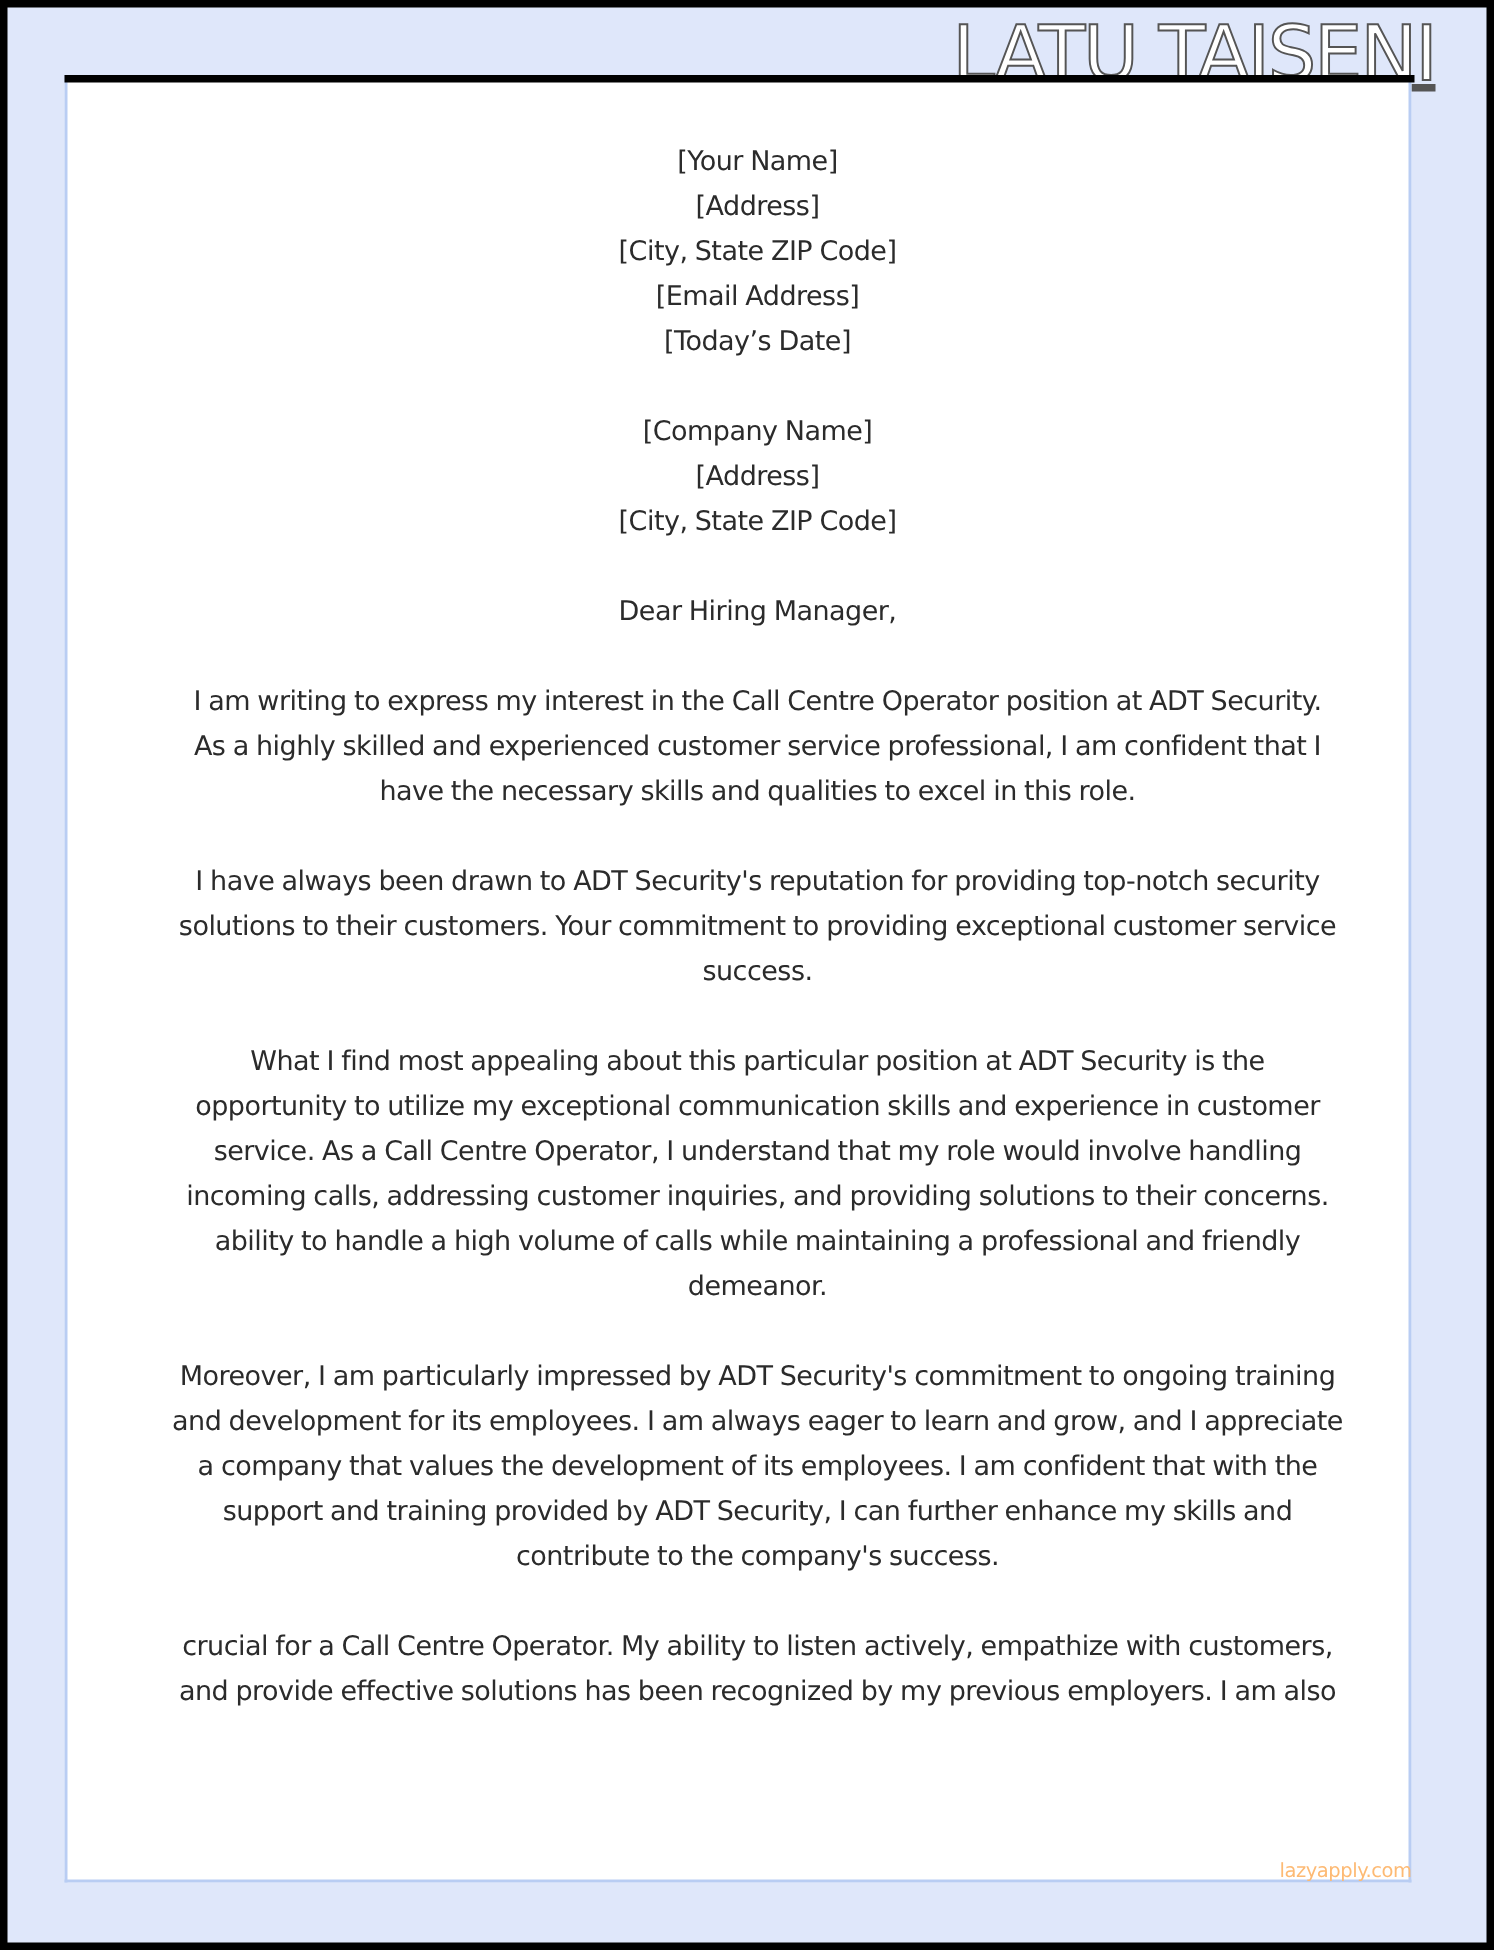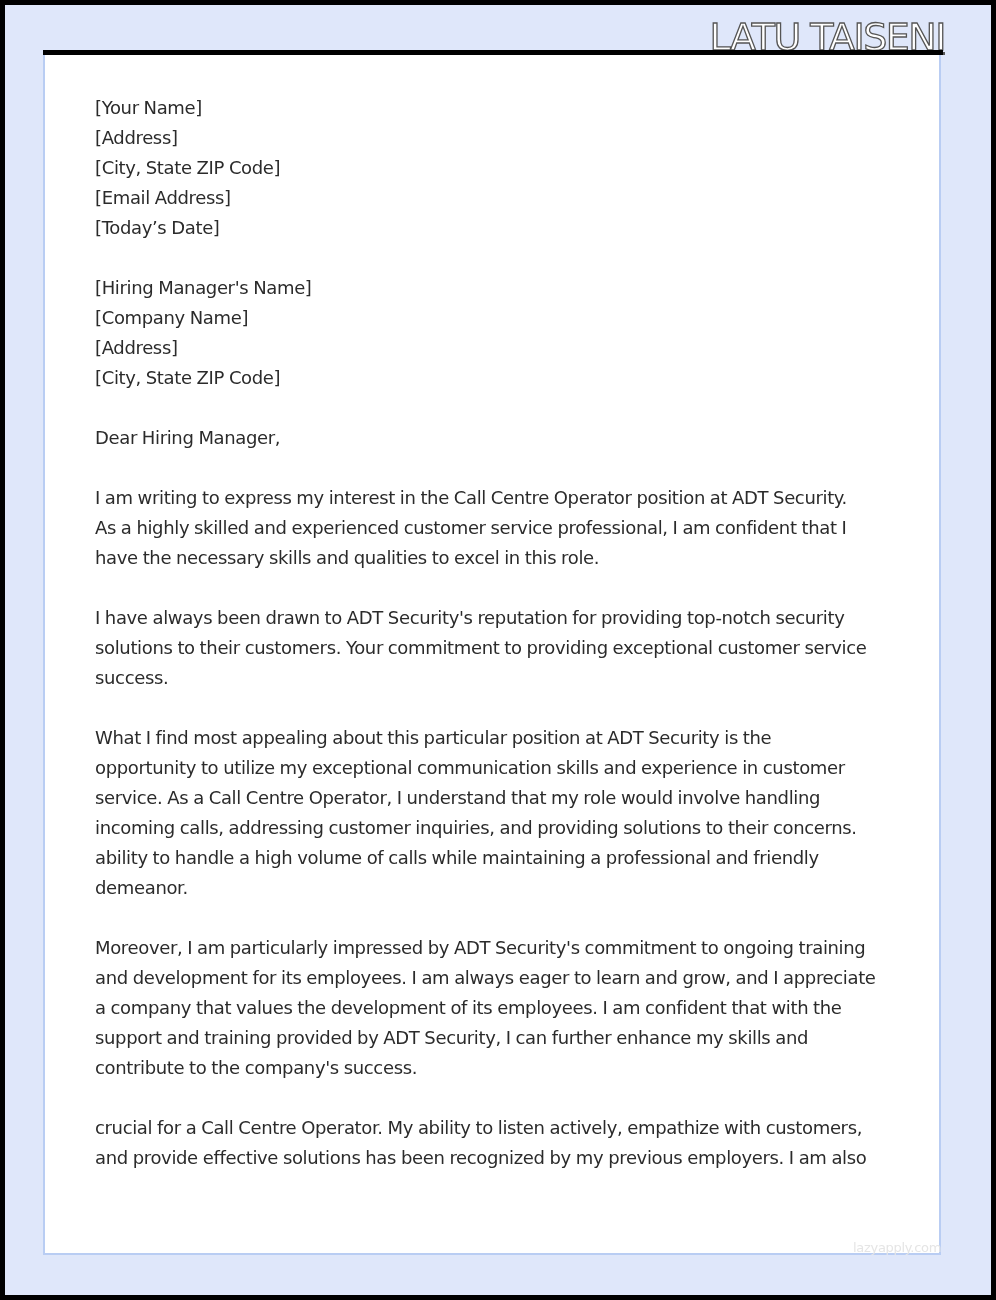--- a/index.html
+++ b/index.html
@@ -18,24 +18,24 @@
       position: absolute;
       left: 5px;
       top: 5px;
       width: 986px;
       height: 1290px;
       background: #dfe7fa;
       overflow: hidden;
     }
     .name-header {
       position: absolute;
-      right: 46px;
+      right: 34px;
       top: 12px;
       font-family: "DejaVu Sans", sans-serif;
-      font-size: 38px;
+      font-size: 51px;
       line-height: 40px;
       letter-spacing: -1.5px;
       color: #ffffff;
       -webkit-text-stroke: 1.3px #555555;
       font-weight: normal;
       text-decoration: underline;
     }
     .page {
       position: absolute;
       left: 43px;
@@ -63,32 +63,33 @@
       width: 820px;
       font-family: "DejaVu Sans", sans-serif;
       font-size: 18px;
       line-height: 30px;
       color: #2b2b2b;
       letter-spacing: -0.35px;
       word-spacing: -0.5px;
     }
     .block {
       margin: 0 0 30px 0;
+      text-align: center;
     }
     .line {
       display: block;
       white-space: nowrap;
     }
     .watermark {
       position: absolute;
       right: 55px;
       top: 1240px;
       font-family: "DejaVu Sans", sans-serif;
       font-size: 13px;
-      color: #e5e5e5;
+      color: #fdba74;
       letter-spacing: -0.3px;
     }
   </style>
 </head>
 <body>
 
 <div class="frame">
   <div class="name-header">LATU TAISENI</div>
 </div>
 
@@ -98,21 +99,20 @@
 <div class="content">
   <div class="block">
     <span class="line">[Your Name]</span>
     <span class="line">[Address]</span>
     <span class="line">[City, State ZIP Code]</span>
     <span class="line">[Email Address]</span>
     <span class="line">[Today’s Date]</span>
   </div>
 
   <div class="block">
-    <span class="line">[Hiring Manager's Name]</span>
     <span class="line">[Company Name]</span>
     <span class="line">[Address]</span>
     <span class="line">[City, State ZIP Code]</span>
   </div>
 
   <div class="block">
     <span class="line">Dear Hiring Manager,</span>
   </div>
 
   <div class="block">

